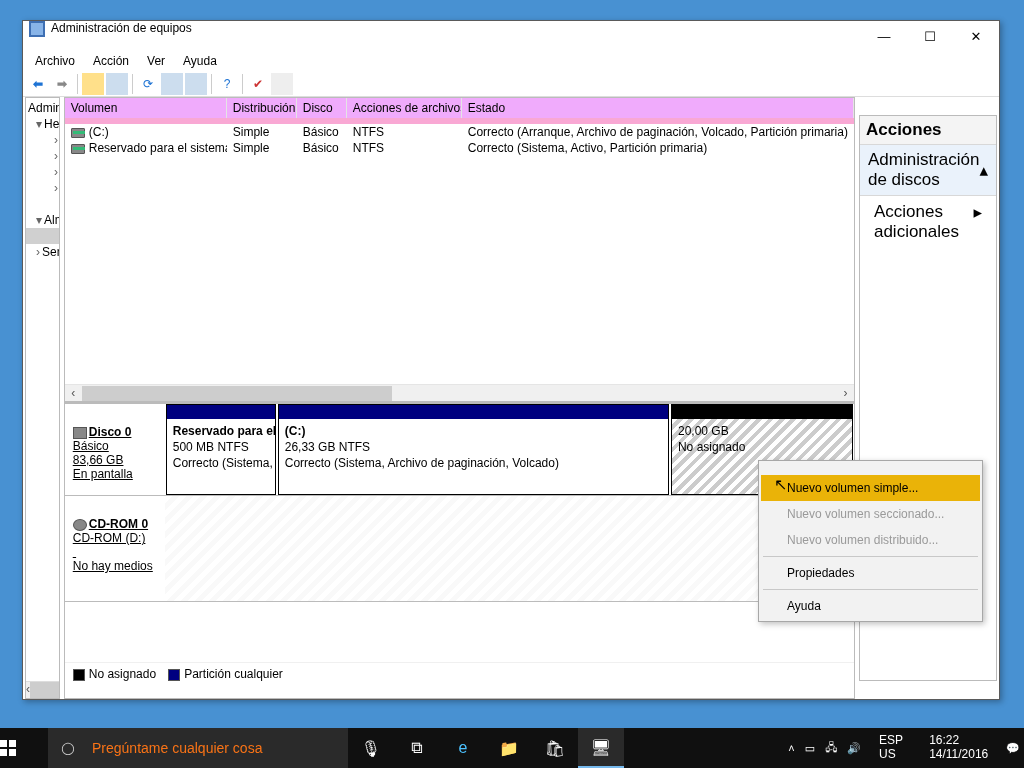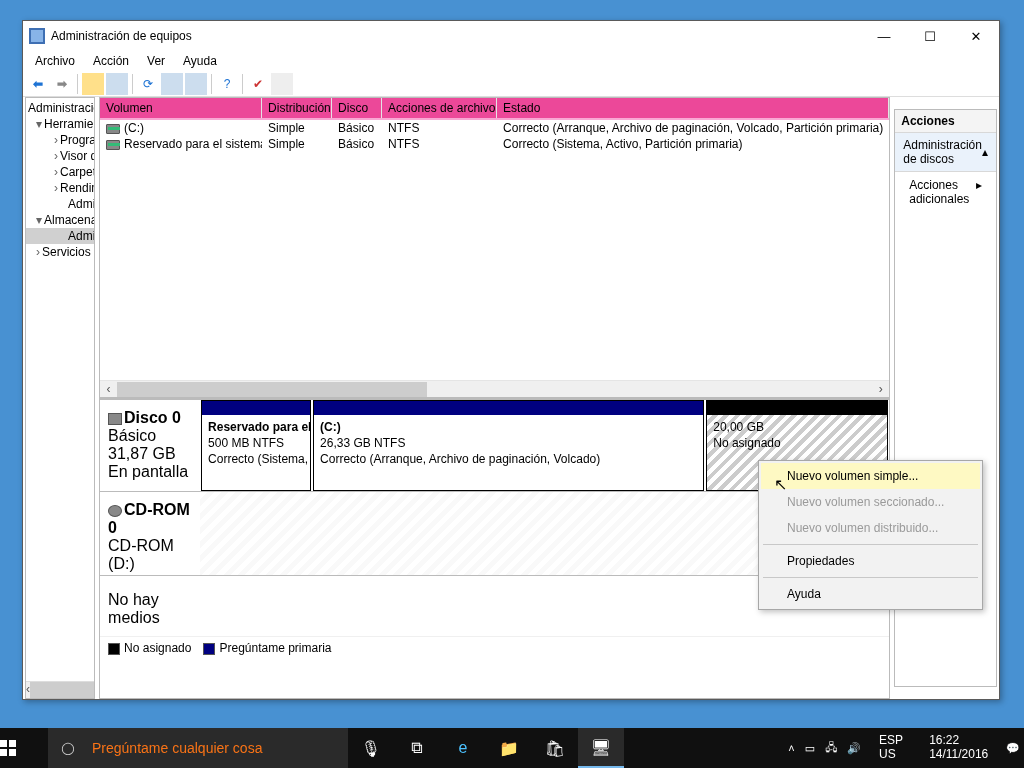--- a/index.html
+++ b/index.html
@@ -1,20 +1,20 @@
 <!DOCTYPE html>
 <html><head>
 <meta charset="utf-8">
 <style>
   html,body{margin:0;padding:0;font-family:"Segoe UI",Tahoma,sans-serif;font-size:12px;background:#4891d2;height:768px;width:1024px;overflow:hidden;}
   *{box-sizing:border-box;}
   .desktop{position:relative;width:1024px;height:768px;}
   
   .window{position:absolute;left:22px;top:20px;width:978px;height:680px;background:#fff;border:1px solid #5a5a5a;box-shadow:2px 2px 6px rgba(0,0,0,.3);}
-  .titlebar{height:30px;display:flex;align-items:center;padding-left:6px;}
+  .titlebar{height:30px;display:flex;padding-left:6px;}
   .titlebar .appicon{width:16px;height:16px;margin-right:6px;background:#3e6fb3;display:inline-block;position:relative;}
   .titlebar .appicon::after{content:"";position:absolute;left:2px;top:2px;width:12px;height:12px;background:#88b4e8;}
   .titlebar .title{font-size:12px;}
   .titlebar .spacer{flex:1;}
   .titlebar button{width:46px;height:30px;border:none;background:transparent;font-family:inherit;font-size:13px;line-height:30px;}
   .menubar{height:20px;padding-left:6px;display:flex;gap:6px;align-items:center;}
   .menubar span{padding:2px 6px;}
   .toolbar{height:26px;padding:2px 4px;display:flex;align-items:center;gap:2px;border-bottom:1px solid #ddd;}
   .tbtn{width:22px;height:22px;border:1px solid transparent;display:inline-flex;align-items:center;justify-content:center;font-size:12px;}
   .tsep{width:1px;height:20px;background:#ccc;margin:0 2px;}
@@ -38,56 +38,56 @@
   .ic-dev{background:#444;}
   .ic-store{background:#6aa0d8;}
   .ic-disk{background:#888;}
   .ic-svc{background:#7aa;}
   .treepane .hscroll{position:absolute;bottom:0;left:0;right:0;height:17px;background:#f0f0f0;border-top:1px solid #ddd;display:flex;}
   .treepane .hscroll .ar{width:17px;text-align:center;color:#555;background:#f0f0f0;}
   .treepane .hscroll .track{flex:1;}
   .treepane .hscroll .thumb{width:100px;height:100%;background:#cdcdcd;}
   
   .centerpane{flex:1;display:flex;flex-direction:column;border:1px solid #bbb;margin:0 2px;position:relative;}
-  .listhdr{display:flex;border-bottom:2px solid #f9a8d4;background:#ec4899;}
+  .listhdr{display:flex;border-bottom:6px solid #f9a8d4;background:#f0abfc;}
   .listhdr .col{padding:3px 6px;border-right:1px solid #e4e4e4;font-size:12px;overflow:hidden;white-space:nowrap;}
   .listbody{flex:0 0 260px;overflow:hidden;font-size:12px;}
   .listbody .lrow{display:flex;}
   .listbody .lcell{padding:1px 6px;overflow:hidden;white-space:nowrap;}
   .volic{display:inline-block;width:14px;height:10px;background:#888;border:1px solid #555;border-radius:1px;margin-right:4px;vertical-align:middle;position:relative;}
   .volic::after{content:"";position:absolute;left:1px;top:2px;width:12px;height:3px;background:#3b7;}
   .centerpane .hscroll2{height:17px;background:#f0f0f0;display:flex;align-items:center;border-top:1px solid #e5e5e5;}
   .hscroll2 .ar{width:17px;text-align:center;color:#555;}
   .hscroll2 .thumb{height:15px;background:#cdcdcd;width:310px;margin-left:0;}
   .hscroll2 .track{flex:1;}
   
   .diskarea{border-top:3px solid #bbb;}
   .diskrow{display:flex;border-bottom:1px solid #bbb;}
   .diskrow.tall{height:92px;}
-  .diskrow.cd{height:84px;}
-  .dinfo{width:100px;padding:9px 4px 4px 8px;font-size:16px;}
+  .diskrow.cd{height:106px;}
+  .dinfo{width:100px;padding:21px 4px 4px 8px;font-size:12px;text-decoration:underline;}
   .dinfo .dic{display:inline-block;width:14px;height:12px;background:#888;border:1px solid #555;margin-right:2px;vertical-align:middle;}
   .dinfo b{font-weight:bold;}
   .dparts{flex:1;display:flex;padding:0;}
   .part{border:1px solid #000;margin:0 1px;display:flex;flex-direction:column;}
   .part .pbar{height:14px;background:#000080;}
   .part.unalloc .pbar{background:#000;}
   .part .pbody{flex:1;background:#fff;padding:4px 6px;font-size:12px;line-height:1.35;white-space:nowrap;overflow:hidden;}
   .part.unalloc .pbody{background:repeating-linear-gradient(135deg,#fff,#fff 4px,#ccc 4px,#ccc 8px);}
   .legend{padding:4px 8px;font-size:12px;display:flex;align-items:center;gap:12px;border-top:1px solid #f0f0f0;}
   .legend .sw{width:12px;height:12px;display:inline-block;margin-right:4px;vertical-align:middle;border:1px solid #555;}
   
-  .actionspane{width:180px;border:1px solid #bbb;margin:12px 2px;font-size:12px;}
+  .actionspane{width:180px;border:1px solid #bbb;margin:18px 2px;font-size:17px;}
   .actionspane .hdr{background:#f4f4f4;border-bottom:1px solid #d8d8d8;padding:4px 6px;font-weight:bold;}
   .actionspane .sect{background:#eaf2fb;padding:5px 8px;border-bottom:1px solid #d8d8d8;display:flex;justify-content:space-between;align-items:center;}
   .actionspane .itm{padding:6px 14px;display:flex;justify-content:space-between;}
   
   .ctxmenu{position:absolute;background:#f2f2f2;border:1px solid #a7a7a7;box-shadow:2px 2px 6px rgba(0,0,0,.25);padding:2px;font-size:12px;z-index:50;width:225px;}
   .ctxmenu .mi{padding:6px 14px 6px 26px;white-space:nowrap;}
-  .ctxmenu .mi.hi{background:#fef9c3;}
+  .ctxmenu .mi.hi{background:#eab308;margin-top:12px;}
   .ctxmenu .mi.dis{color:#9a9a9a;}
   .ctxmenu hr{border:none;border-top:1px solid #c8c8c8;margin:3px 2px;}
   .cursor{position:absolute;left:774px;top:475px;font-size:16px;color:#000;z-index:60;pointer-events:none;}
   
   .taskbar{position:absolute;left:0;right:0;bottom:0;height:40px;background:#101010;color:#fff;display:flex;align-items:center;}
   .taskbar .start{width:48px;text-align:center;font-size:16px;}
   .taskbar .search{display:flex;align-items:center;background:#2a2a2a;height:40px;width:300px;color:#ccc;}
   .taskbar .search .cortana{width:40px;text-align:center;}
   .taskbar .search .sph{padding-left:4px;font-size:14px;color:#f97316;}
   .taskbar .tb{width:46px;height:40px;display:flex;align-items:center;justify-content:center;font-size:16px;}
@@ -227,38 +227,38 @@
             <div class="thumb"></div>
             <div class="track"></div>
             <div class="ar">›</div>
         </div>
 
         <div class="diskarea">
           <div class="diskrow tall">
             <div class="dinfo">
               <div><span class="dic"></span><b>Disco 0</b></div>
               <div>Básico</div>
-              <div>31,87 GB</div>
+              <div>83,66 GB</div>
               <div>En pantalla</div>
             </div>
             <div class="dparts">
               <div class="part" style="width:110px">
                 <div class="pbar"></div>
                 <div class="pbody">
                   <b>Reservado para el sistema</b><br>
                   <span>500 MB NTFS</span><br>
                   <span>Correcto (Sistema, Activo, Partición primaria)</span>
                 </div>
               </div>
               <div class="part" style="flex:1">
                 <div class="pbar"></div>
                 <div class="pbody">
                   <b>(C:)</b><br>
                   <span>26,33 GB NTFS</span><br>
-                  <span>Correcto (Arranque, Archivo de paginación, Volcado)</span>
+                  <span>Correcto (Sistema, Archivo de paginación, Volcado)</span>
                 </div>
               </div>
               <div class="part unalloc" style="width:182px">
                 <div class="pbar"></div>
                 <div class="pbody">
                   <span>20,00 GB</span><br>
                   <span>No asignado</span>
                 </div>
               </div>
             </div>
@@ -268,21 +268,21 @@
               <div><span class="dic" style="border-radius:50%"></span><b>CD-ROM 0</b></div>
               <div>CD-ROM (D:)</div>
               <div>&nbsp;</div>
               <div>No hay medios</div>
             </div>
             <div class="dparts" style="background:repeating-linear-gradient(135deg,#fff,#fff 5px,#00000000 5px,#00000000 10px),#f9f9f9;"></div>
           </div>
           <div style="height:60px"></div>
           <div class="legend">
             <span><span class="sw" style="background:#000"></span><span>No asignado</span></span>
-            <span><span class="sw" style="background:#000080"></span><span>Pregúntame primaria</span></span>
+            <span><span class="sw" style="background:#000080"></span><span>Partición cualquier</span></span>
           </div>
         </div>
       </div>
 
       <div class="actionspane">
         <div class="hdr">Acciones</div>
         <div class="sect">
           <span>Administración de discos</span>
             <span>▴</span>
         </div>

